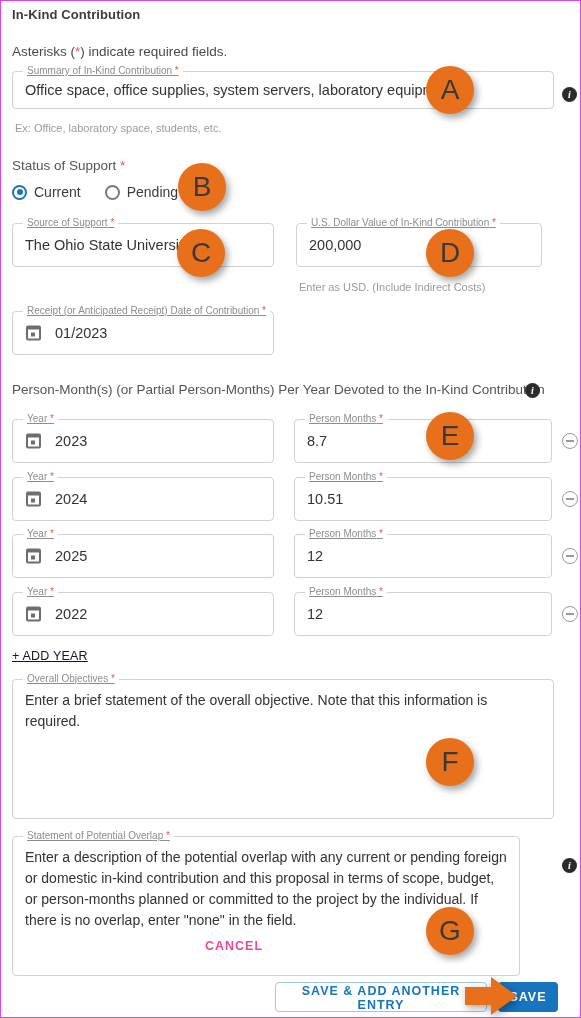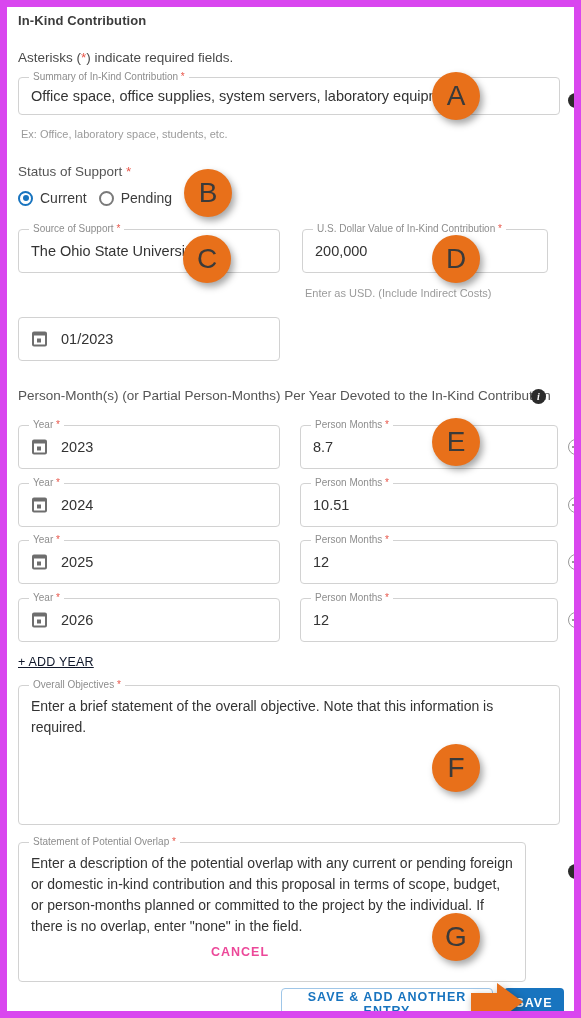--- a/index.html
+++ b/index.html
@@ -9,21 +9,21 @@
   }
   body {
     font-family: "Liberation Sans", sans-serif;
     -webkit-font-smoothing: antialiased;
   }
   .page {
     position: relative;
     width: 581px;
     height: 1018px;
     box-sizing: border-box;
-    border: 7px solid #d946ef;
+    border: 1px solid #d946ef;
     background: #ffffff;
     overflow: hidden;
   }
   .inner {
     position: relative;
     padding: 0 8px;
     height: 100%;
     box-sizing: border-box;
   }
 
@@ -57,20 +57,21 @@
   .field > .flabel {
     position: absolute;
     top: -7px;
     left: 10px;
     background: #fff;
     padding: 0 4px;
     font-size: 10px;
     color: #8d8d8d;
     white-space: nowrap;
     line-height: 12px;
+    text-decoration: underline;
   }
   .field > .fvalue {
     position: absolute;
     left: 12px;
     top: 50%;
     transform: translateY(-50%);
     font-size: 14.5px;
     color: #333333;
     white-space: nowrap;
   }
@@ -157,21 +158,21 @@
     top: 157px;
     font-size: 13.5px;
     color: #555555;
   }
   .radio-row {
     position: absolute;
     left: 11px;
     top: 183px;
     display: flex;
     align-items: center;
-    gap: 0;
+    gap: 12px;
   }
   .radio-opt {
     display: flex;
     align-items: center;
     gap: 7px;
     margin-right: 12px;
   }
   .radio-dot {
     width: 15px;
     height: 15px;
@@ -323,20 +324,21 @@
       <div class="fvalue">The Ohio State University</div>
     </div>
 
     <div class="field" style="left:295px; top:222px; width:246px; height:44px;">
       <div class="flabel"><span>U.S. Dollar Value of In-Kind Contribution</span><span class="req">&nbsp;*</span></div>
       <div class="fvalue">200,000</div>
     </div>
     <div class="helper" style="left:298px; top:280px;">Enter as USD. (Include Indirect Costs)</div>
 
     <div class="field with-icon" style="left:11px; top:310px; width:262px; height:44px;">
+      <div class="flabel"><span>Receipt (or Anticipated Receipt) Date of Contribution</span><span class="req">&nbsp;*</span></div>
       <span class="cal-icon"></span>
       <div class="fvalue">01/2023</div>
     </div>
 
     <div class="pm-heading">Person-Month(s) (or Partial Person-Months) Per Year Devoted to the In-Kind Contribution</div>
     <div class="info-icon" style="left:524px; top:382px;">i</div>
 
     <div class="field with-icon" style="left:11px; top:418px; width:262px; height:44px;">
       <div class="flabel"><span>Year</span><span class="req">&nbsp;*</span></div>
       <span class="cal-icon"></span>
@@ -366,21 +368,21 @@
     </div>
     <div class="field" style="left:293px; top:533px; width:258px; height:44px;">
       <div class="flabel"><span>Person Months</span><span class="req">&nbsp;*</span></div>
       <div class="fvalue">12</div>
     </div>
     <div class="minus-icon" style="left:561px; top:547px;"></div>
 
     <div class="field with-icon" style="left:11px; top:591px; width:262px; height:44px;">
       <div class="flabel"><span>Year</span><span class="req">&nbsp;*</span></div>
       <span class="cal-icon"></span>
-      <div class="fvalue">2026</div>
+      <div class="fvalue">2022</div>
     </div>
     <div class="field" style="left:293px; top:591px; width:258px; height:44px;">
       <div class="flabel"><span>Person Months</span><span class="req">&nbsp;*</span></div>
       <div class="fvalue">12</div>
     </div>
     <div class="minus-icon" style="left:561px; top:605px;"></div>
 
     <div class="add-year">+ ADD YEAR</div>
 
     <div class="field" style="left:11px; top:678px; width:542px; height:140px;">

